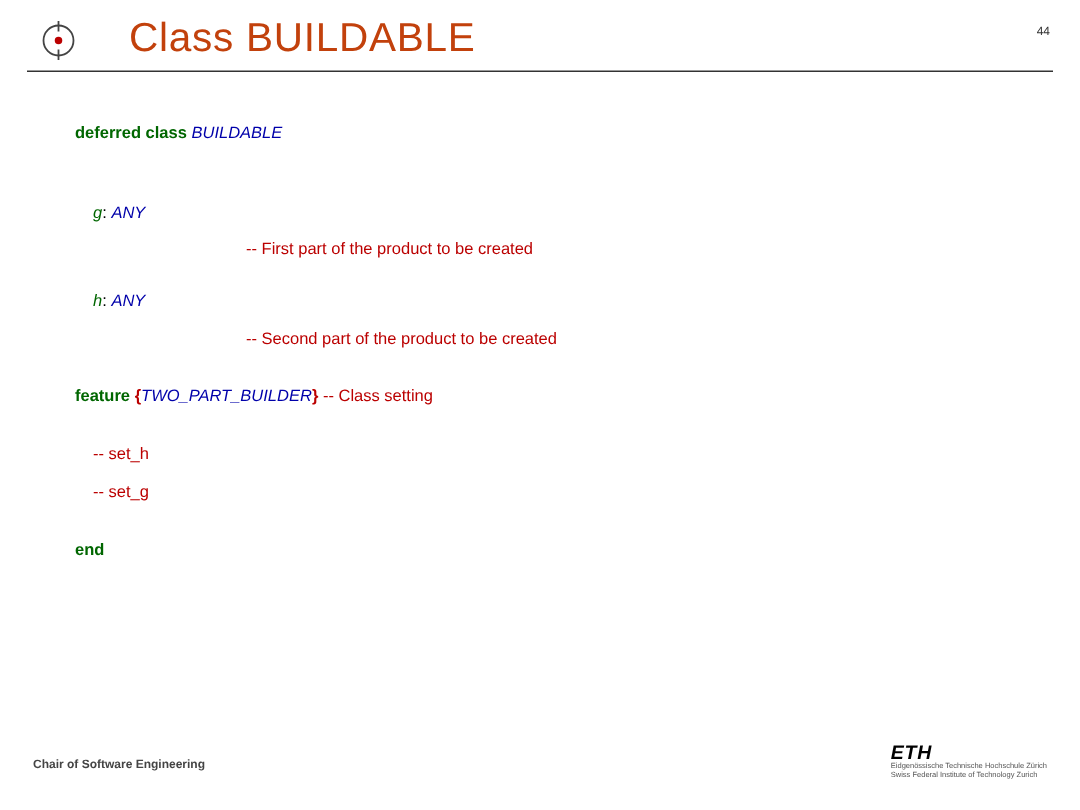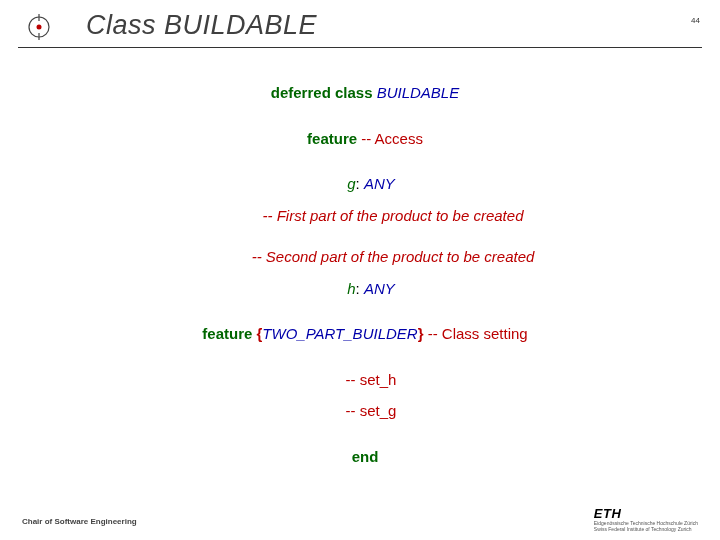--- a/index.html
+++ b/index.html
@@ -1,31 +1,31 @@
 <!DOCTYPE html>
 <html><head>
 <meta charset="utf-8">
 <style>
   * { margin: 0; padding: 0; box-sizing: border-box; }
   html, body { width: 720px; height: 540px; font-family: Verdana, Arial, sans-serif; background: #fff; }
   .slide { width: 720px; height: 540px; position: relative; padding: 0; }
   .header { position: relative; padding: 10px 30px 6px 30px; border-bottom: 1.5px solid #333; margin: 0 18px 0 18px; }
   .bullet-icon { position: absolute; left: 8px; top: 14px; }
-  .title { font-size: 27px; font-weight: normal; color: #404040; margin-left: 38px; letter-spacing: 0.5px; font-style: italic; }
+  .title { font-size: 27px; font-weight: normal; color: #c2410c; margin-left: 38px; letter-spacing: 0.5px; }
   .slidenum { position: absolute; right: 20px; top: 16px; font-size: 8px; color: #333; margin-left: 20px; }
-  .content { padding: 32px 40px 0 50px; font-size: 15px; line-height: 1.7; text-align: center; }
+  .content { padding: 32px 40px 0 50px; font-size: 11px; line-height: 1.7; }
   .line { margin-bottom: 6px; }
   .kw { font-weight: bold; color: #060; }
   .kwcomment { font-weight: bold; color: #b00; }
   .cls { font-style: italic; color: #00a; }
   .comment { color: #b00; }
   .ident { font-style: italic; color: #060; }
   .indent1 { margin-left: 12px; }
-  .indent-desc { margin-left: 56px; font-style: italic; }
-  .footer { position: absolute; bottom: 0; left: 0; right: 0; height: 40px; }
+  .indent-desc { margin-left: 114px; }
+  .footer { position: absolute; bottom: 12px; left: 0; right: 0; height: 40px; }
   .footer-left { position: absolute; left: 22px; bottom: 14px; font-size: 8px; font-weight: bold; color: #444; }
   .footer-center { position: absolute; left: 0; right: 0; bottom: 14px; text-align: center; font-size: 8px; color: #444; }
   .footer-right { position: absolute; right: 22px; bottom: 8px; text-align: left; }
   .eth-logo { font-size: 13px; font-weight: bold; font-style: italic; letter-spacing: 0.5px; color: #000; }
   .eth-sub { font-size: 5px; color: #555; line-height: 1.1; }
 </style>
 </head>
 <body>
 
 <div class="slide">
@@ -41,36 +41,33 @@
     </span>
     <div class="title">Class BUILDABLE</div>
   </div>
   <div class="slidenum">44</div>
 
   <div class="content">
     <div class="line">
       <span class="kw">deferred class </span><span class="cls">BUILDABLE</span>
     </div>
     <div style="height:14px"></div>
-    <div class="line">
-      <span class="kw">feature </span><span class="comment">-- Access</span>
-    </div>
     <div style="height:14px"></div>
     <div class="line indent1">
       <span class="ident">g</span><span>: </span><span class="cls">ANY</span>
     </div>
     <div class="line indent-desc">
       <span class="comment">-- First part of the product to be created</span>
     </div>
     <div style="height:10px"></div>
+    <div class="line indent1">
+      <span class="ident">h</span><span>: </span><span class="cls">ANY</span>
+    </div>
     <div class="line indent-desc">
       <span class="comment">-- Second part of the product to be created</span>
-    </div>
-    <div class="line indent1">
-      <span class="ident">h</span><span>: </span><span class="cls">ANY</span>
     </div>
     <div style="height:14px"></div>
     <div class="line">
       <span class="kw">feature </span><span class="kwcomment">{</span><span class="cls">TWO_PART_BUILDER</span><span class="kwcomment">} </span><span class="comment">-- Class setting</span>
     </div>
     <div style="height:14px"></div>
     <div class="line indent1">
       <span class="comment">-- set_h</span>
     </div>
     <div class="line indent1">

